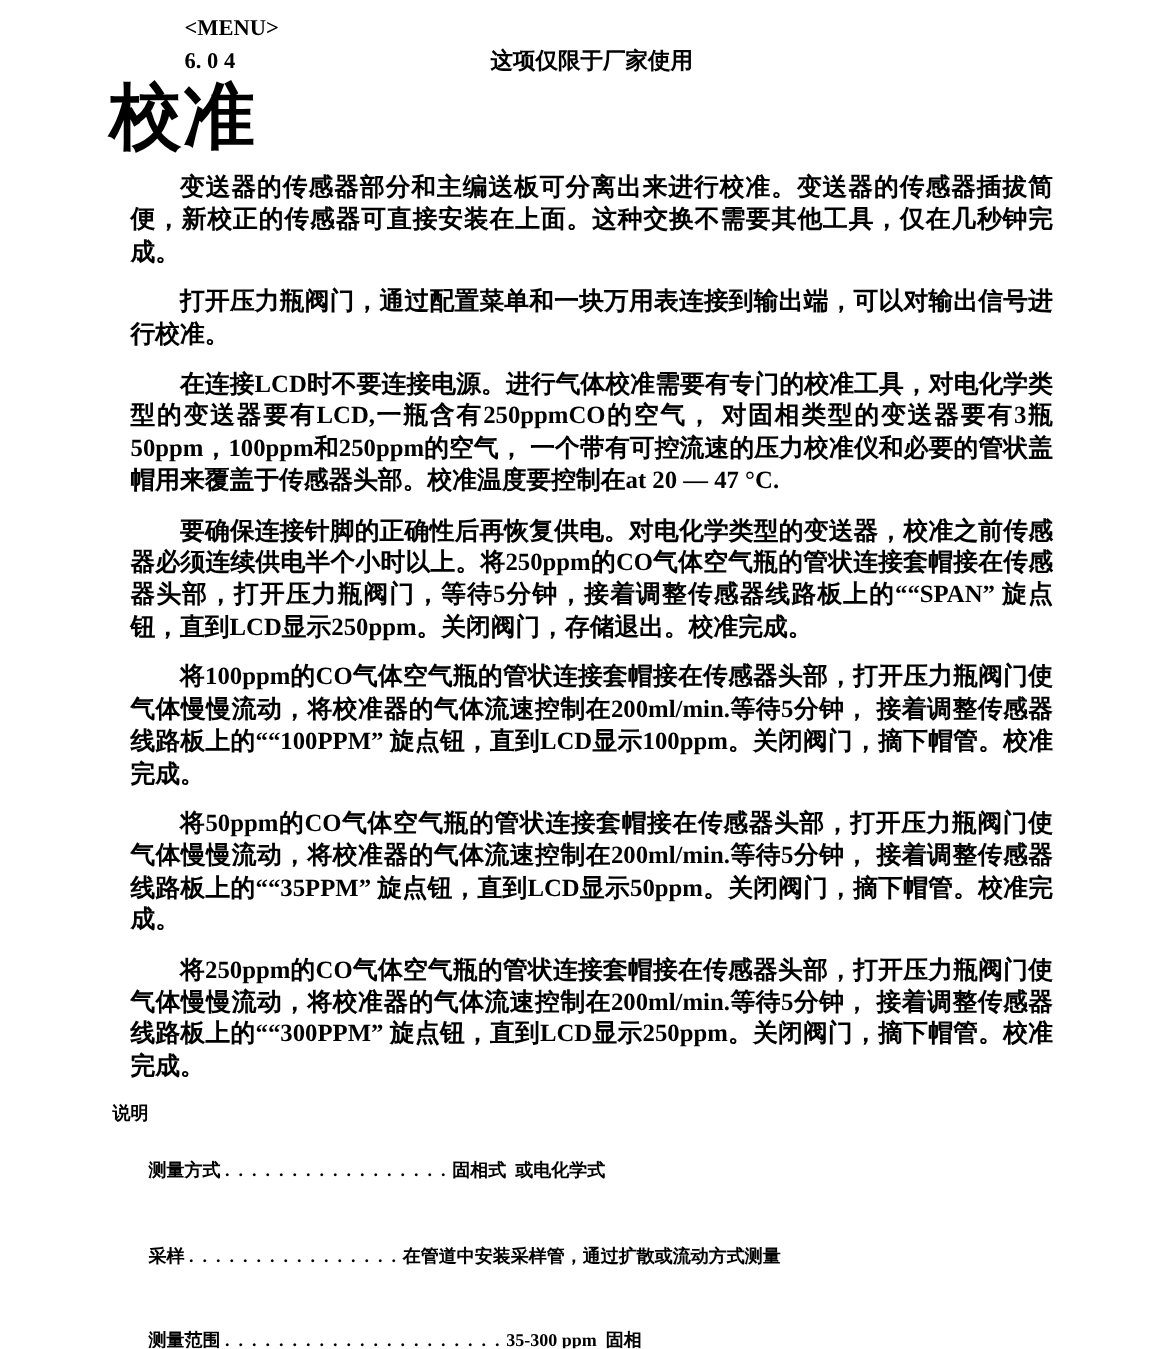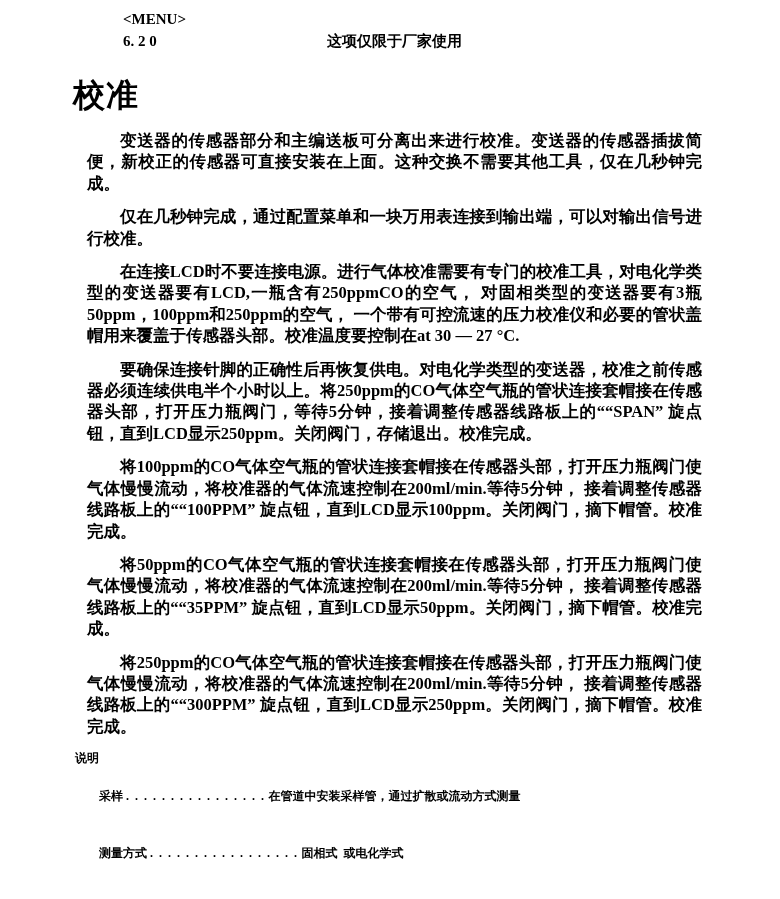--- a/index.html
+++ b/index.html
@@ -25,22 +25,22 @@
   .hdr-left {
     position: absolute;
     left: 16px;
     top: 0;
     white-space: pre;
     text-align: left;
     margin-left: 32px;
   }
   
   .title {
-    margin: 20px 0 8px -2px;
-    font-size: 32px;
+    margin: 4px 0 8px -2px;
+    font-size: 48px;
     line-height: 46px;
     font-weight: 700;
     letter-spacing: 1px;
   }
   
   .body-p {
     margin: 12px;
     font-size: 16.5px;
     line-height: 21.4px;
     text-align: justify;
@@ -55,47 +55,47 @@
 </head>
 <body>
 
 <div class="page">
 
   <div class="doc-header">
     <div class="hdr-line">
       <span class="hdr-left">&lt;MENU&gt;</span>
     </div>
     <div class="hdr-line">
-      <span class="hdr-left">6. 2 0</span>
+      <span class="hdr-left">6. 0 4</span>
       <span>这项仅限于厂家使用</span>
     </div>
   </div>
 
   <h1 class="title">校准</h1>
 
   <p class="body-p">变送器的传感器部分和主编送板可分离出来进行校准。变送器的传感器插拔简便，新校正的传感器可直接安装在上面。这种交换不需要其他工具，仅在几秒钟完成。</p>
-  <p class="body-p">仅在几秒钟完成，通过配置菜单和一块万用表连接到输出端，可以对输出信号进行校准。</p>
-  <p class="body-p">在连接LCD时不要连接电源。进行气体校准需要有专门的校准工具，对电化学类型的变送器要有LCD,一瓶含有250ppmCO的空气， 对固相类型的变送器要有3瓶50ppm，100ppm和250ppm的空气， 一个带有可控流速的压力校准仪和必要的管状盖帽用来覆盖于传感器头部。校准温度要控制在at 30 — 27 °C.</p>
+  <p class="body-p">打开压力瓶阀门，通过配置菜单和一块万用表连接到输出端，可以对输出信号进行校准。</p>
+  <p class="body-p">在连接LCD时不要连接电源。进行气体校准需要有专门的校准工具，对电化学类型的变送器要有LCD,一瓶含有250ppmCO的空气， 对固相类型的变送器要有3瓶50ppm，100ppm和250ppm的空气， 一个带有可控流速的压力校准仪和必要的管状盖帽用来覆盖于传感器头部。校准温度要控制在at 20 — 47 °C.</p>
   <p class="body-p">要确保连接针脚的正确性后再恢复供电。对电化学类型的变送器，校准之前传感器必须连续供电半个小时以上。将250ppm的CO气体空气瓶的管状连接套帽接在传感器头部，打开压力瓶阀门，等待5分钟，接着调整传感器线路板上的““SPAN” 旋点钮，直到LCD显示250ppm。关闭阀门，存储退出。校准完成。</p>
   <p class="body-p">将100ppm的CO气体空气瓶的管状连接套帽接在传感器头部，打开压力瓶阀门使气体慢慢流动，将校准器的气体流速控制在200ml/min.等待5分钟， 接着调整传感器线路板上的““100PPM” 旋点钮，直到LCD显示100ppm。关闭阀门，摘下帽管。校准完成。</p>
   <p class="body-p">将50ppm的CO气体空气瓶的管状连接套帽接在传感器头部，打开压力瓶阀门使气体慢慢流动，将校准器的气体流速控制在200ml/min.等待5分钟， 接着调整传感器线路板上的““35PPM” 旋点钮，直到LCD显示50ppm。关闭阀门，摘下帽管。校准完成。</p>
   <p class="body-p">将250ppm的CO气体空气瓶的管状连接套帽接在传感器头部，打开压力瓶阀门使气体慢慢流动，将校准器的气体流速控制在200ml/min.等待5分钟， 接着调整传感器线路板上的““300PPM” 旋点钮，直到LCD显示250ppm。关闭阀门，摘下帽管。校准完成。</p>
 
   <div class="specs">
     <div class="specs-heading">说明</div>
 
     <div class="spec-row">
       <div class="spec-line">
-        <span class="spec-label">采样</span><span class="spec-dots">. . . . . . . . . . . . . . . .</span><span class="spec-value">在管道中安装采样管，通过扩散或流动方式测量</span>
+        <span class="spec-label">测量方式</span><span class="spec-dots">. . . . . . . . . . . . . . . . .</span><span class="spec-value">固相式  或电化学式</span>
       </div>
     </div>
 
     <div class="spec-row">
       <div class="spec-line">
-        <span class="spec-label">测量方式</span><span class="spec-dots">. . . . . . . . . . . . . . . . .</span><span class="spec-value">固相式  或电化学式</span>
+        <span class="spec-label">采样</span><span class="spec-dots">. . . . . . . . . . . . . . . .</span><span class="spec-value">在管道中安装采样管，通过扩散或流动方式测量</span>
       </div>
     </div>
 
     <div class="spec-row">
       <div class="spec-line">
         <span class="spec-label">测量范围</span><span class="spec-dots">. . . . . . . . . . . . . . . . . . . . .</span><span class="spec-value">35-300 ppm  固相</span>
       </div>
 
     </div>
 

